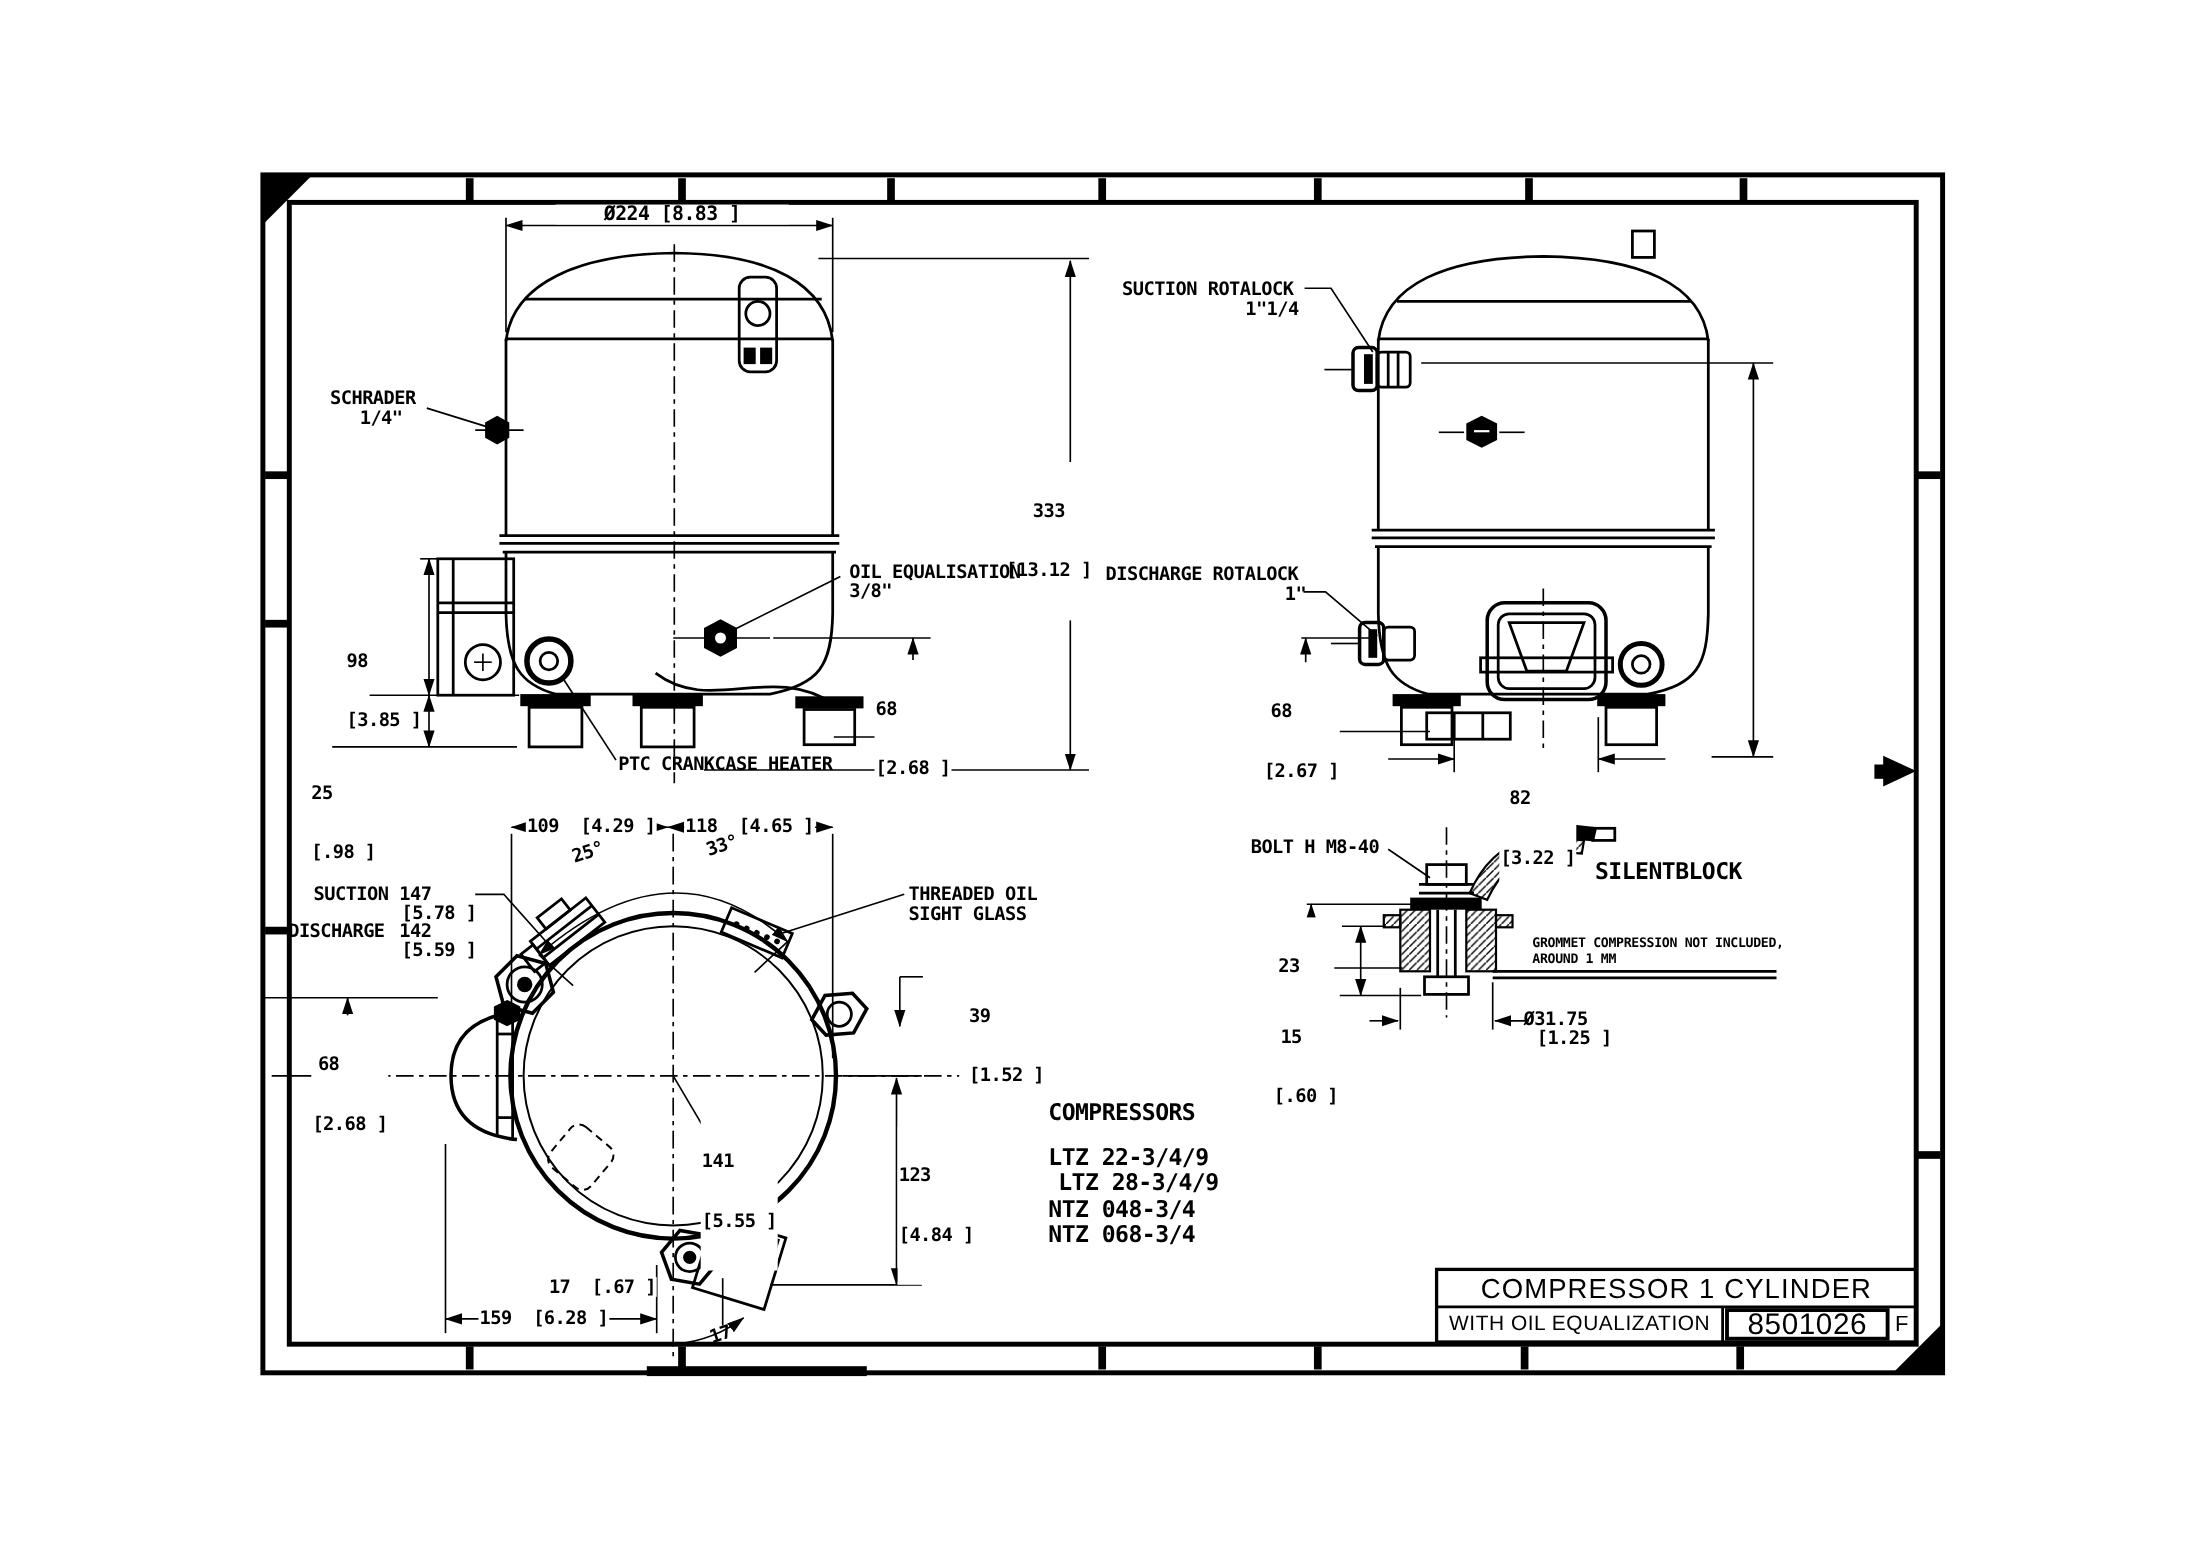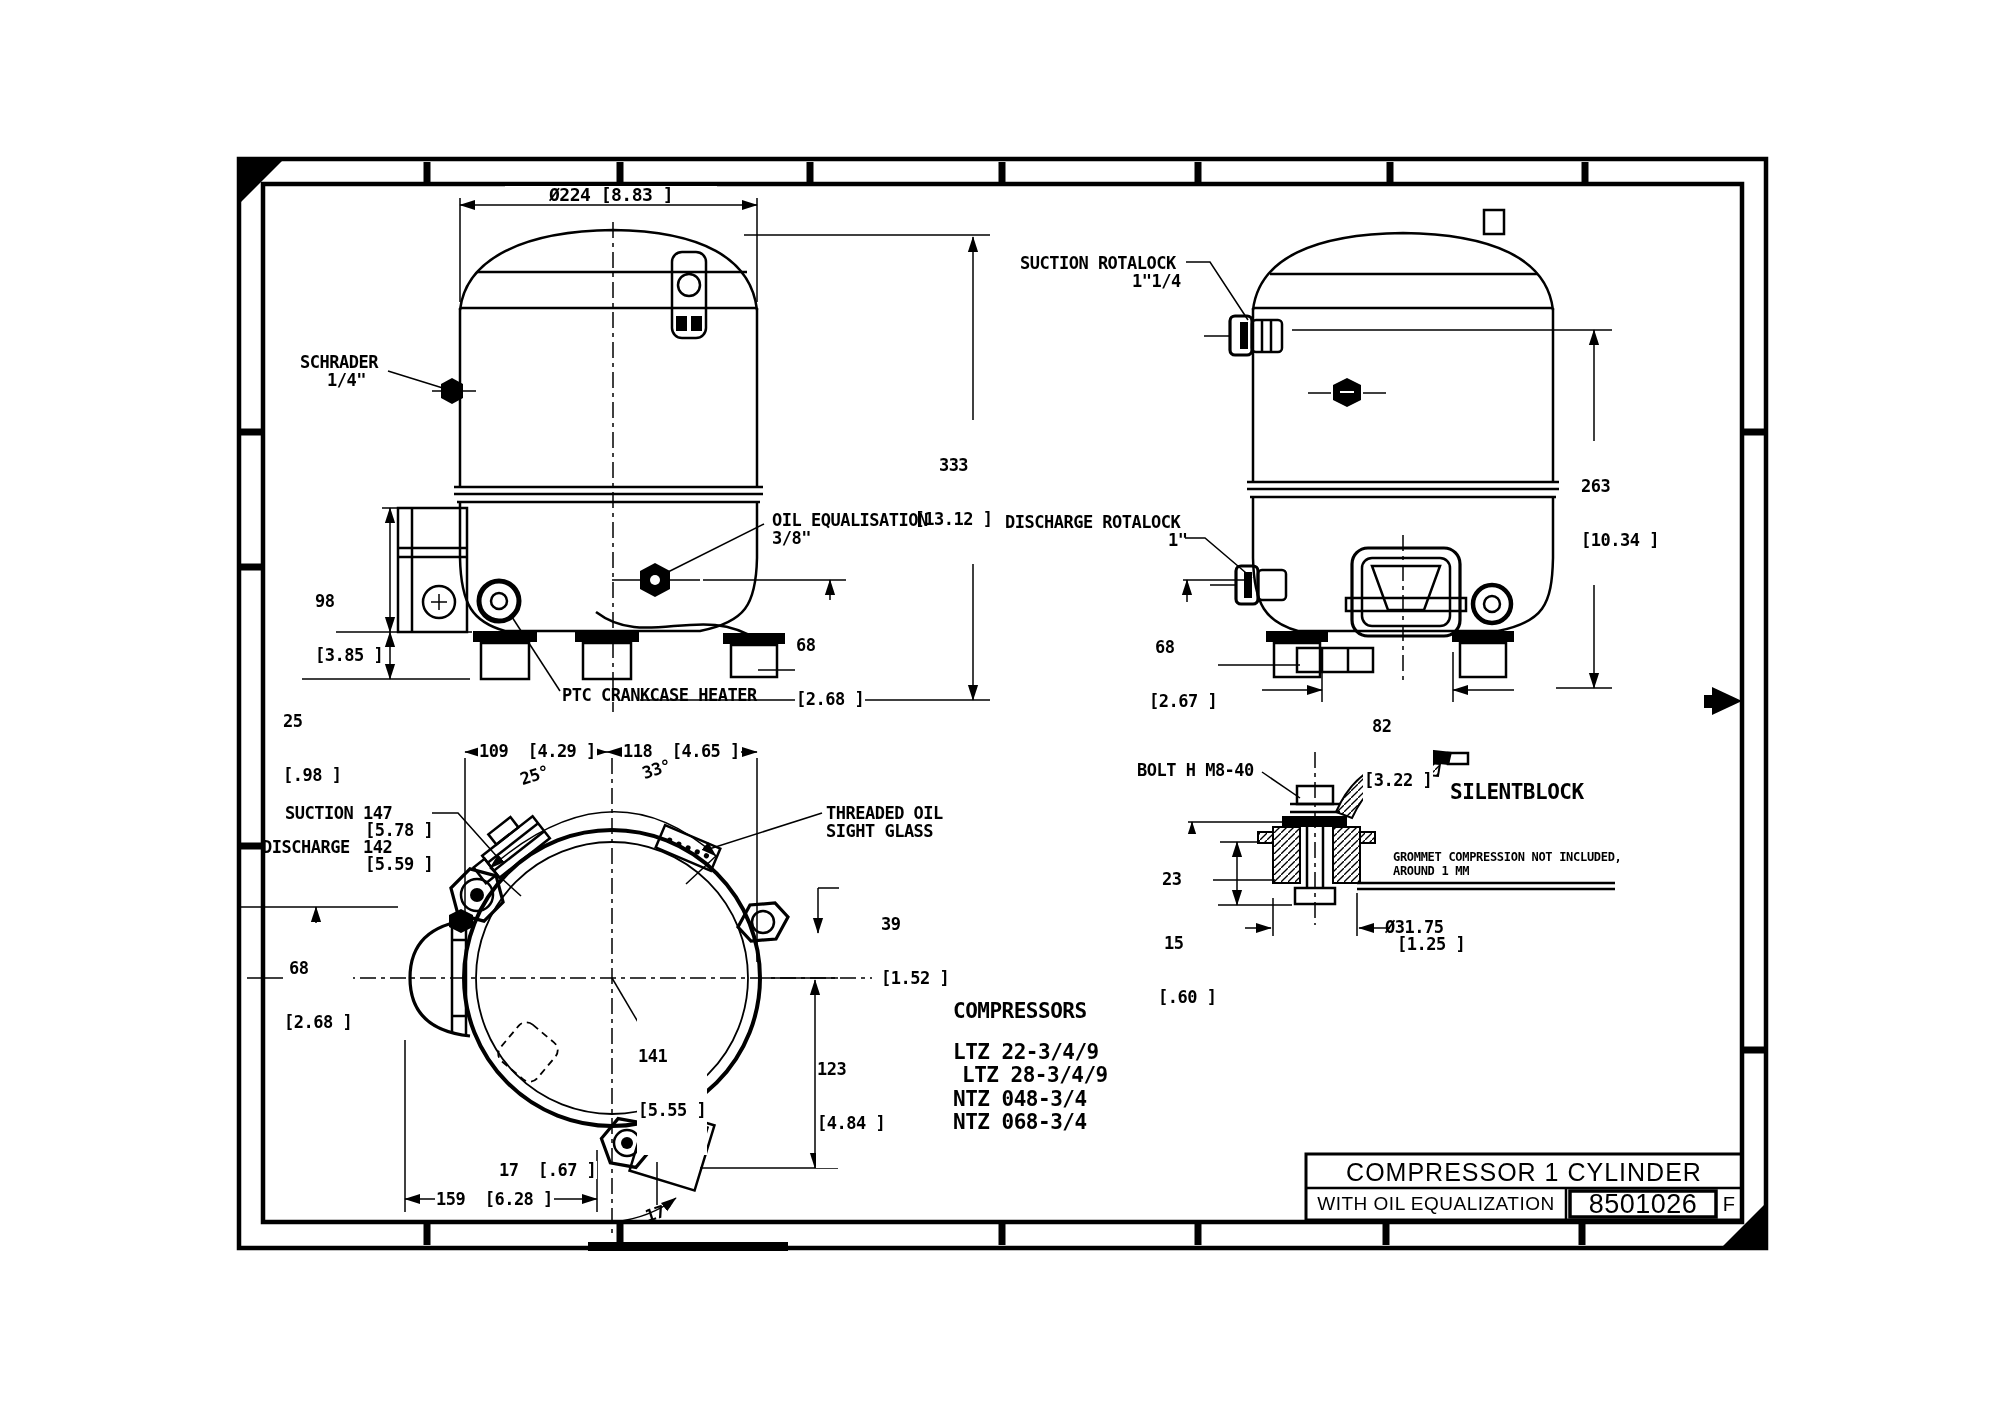--- a/index.html
+++ b/index.html
@@ -375,24 +375,20 @@
   <div class="t bg" style="left:795px;top:600px;">
     <div>68</div>
     <div>[2.68 ]</div>
   </div>
   <div class="t" style="left:562px;top:686px;">PTC CRANKCASE HEATER</div>
 
   <div class="t" style="left:1020px;top:254px;">SUCTION ROTALOCK</div>
   <div class="t" style="left:1132px;top:272px;">1"1/4</div>
   <div class="t" style="left:1005px;top:513px;">DISCHARGE ROTALOCK</div>
   <div class="t" style="left:1168px;top:531px;">1"</div>
-  <div class="t bg" style="left:1580px;top:441px;">
-    <div>263</div>
-    <div>[10.34 ]</div>
-  </div>
   <div class="t bg" style="left:1148px;top:602px;">
     <div style="padding-left:6px;">68</div>
     <div>[2.67 ]</div>
   </div>
   <div class="t bg" style="left:1363px;top:681px;">
     <div style="padding-left:8px;">82</div>
     <div>[3.22 ]</div>
   </div>
 
   <div class="t bg" style="left:478px;top:742px;">109  [4.29 ]</div>

